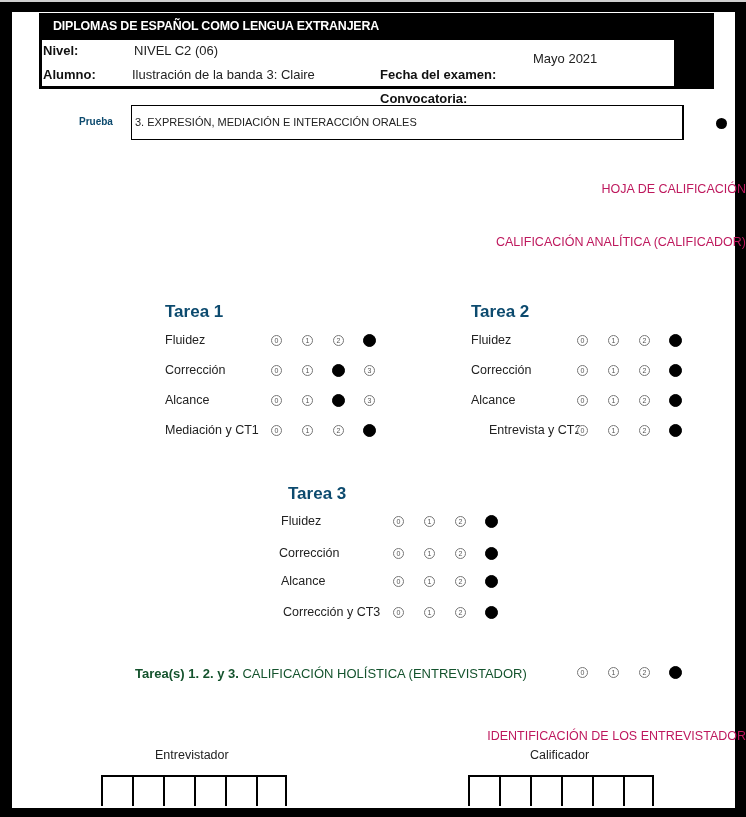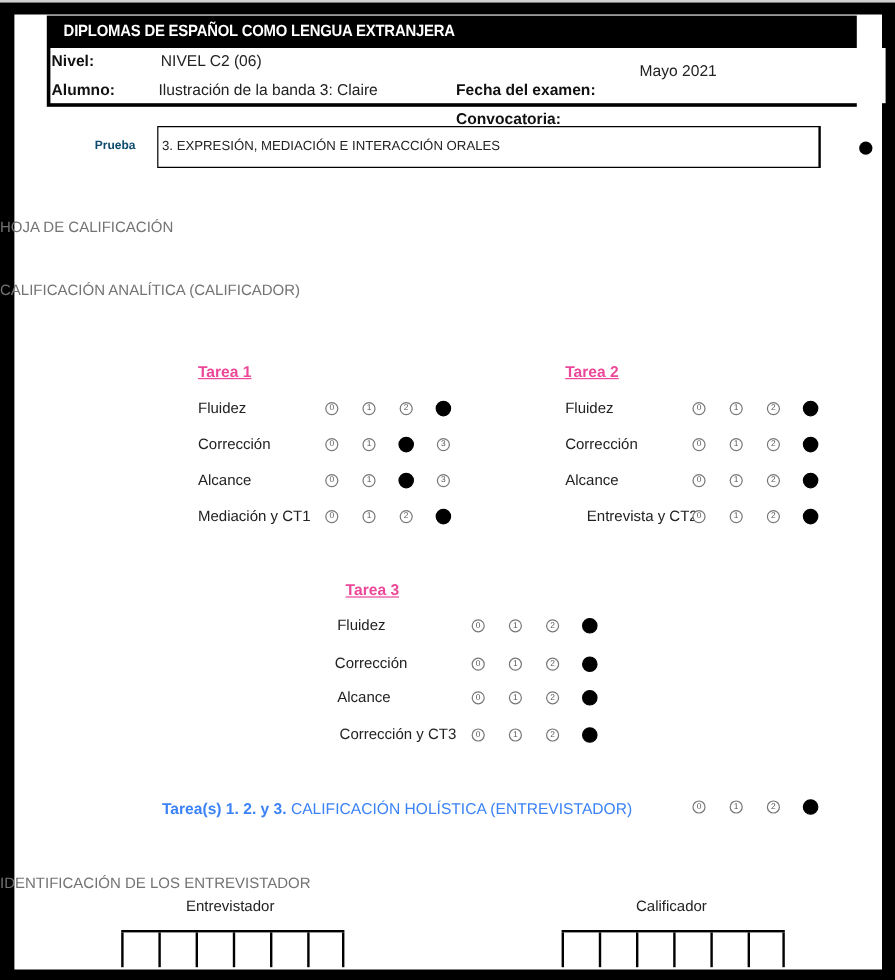--- a/index.html
+++ b/index.html
@@ -18,43 +18,43 @@
     .hdr {
       position: absolute; left: 39px; top: 13px; width: 675px; height: 76px;
       background: #000; box-sizing: border-box;
     }
     .hdr-title {
       position: absolute; left: 14px; top: 5px; color: #fff;
       font-size: 13.5px; font-weight: bold; letter-spacing: -0.2px;
       transform: scaleX(0.92); transform-origin: left center;
     }
     .hdr-body {
-      position: absolute; left: 3px; top: 27px; width: 696px; height: 46px; background: #fff;
+      position: absolute; left: 3px; top: 27px; width: 632px; height: 46px; background: #fff;
     }
     .hdr-lbl { position: absolute; font-size: 13px; font-weight: bold; color: #111; }
     .hdr-val { position: absolute; font-size: 13px; color: #222; }
     
     .prueba-lbl { position: absolute; left: 79px; top: 116px; font-size: 10px; font-weight: bold; color: #0c4a6e; }
     .prueba-box {
       position: absolute; left: 131px; top: 105px; width: 553px; height: 35px;
       box-sizing: border-box; border: 1.5px solid #000; border-right-width: 2px;
     }
     .prueba-val { position: absolute; left: 3px; top: 10px; font-size: 11px; color: #222; }
     .side-dot { position: absolute; left: 716px; top: 118px; width: 11px; height: 11px; border-radius: 50%; background: #000; }
-    .center-heading { position: absolute; left: 0; width: 746px; text-align: left; font-size: 12.5px; color: #737373; }
-    .task-title { position: absolute; font-size: 13px; font-weight: bold; color: #ec4899; text-decoration: underline; }
+    .center-heading { position: absolute; left: 0; width: 746px; text-align: right; font-size: 12.5px; color: #be185d; }
+    .task-title { position: absolute; font-size: 17px; font-weight: bold; color: #0c4a6e; }
     .crit { position: absolute; font-size: 12.5px; color: #222; white-space: nowrap; }
     .opts { position: absolute; height: 14px; }
     .opt {
       position: absolute; top: 0; width: 11px; height: 11px; border-radius: 50%;
       border: 1px solid #777; box-sizing: border-box; font-size: 7px; line-height: 9px;
       text-align: center; color: #555; background: #fff;
     }
     .opt.sel { width: 13px; height: 13px; top: -1px; margin-left: -1px; background: #000; border-color: #000; color: transparent; }
-    .holistic-lbl { position: absolute; left: 135px; top: 666px; font-size: 13px; color: #3b82f6; }
+    .holistic-lbl { position: absolute; left: 135px; top: 666px; font-size: 13px; color: #14532d; }
     .holistic-lbl b { font-weight: bold; }
     .exam-lbl { position: absolute; font-size: 12.5px; color: #222; }
     .idboxes { position: absolute; height: 31px; display: flex; border-top: 2px solid #000; box-sizing: border-box; }
     .idbox { width: 31px; height: 29px; border-left: 2px solid #000; box-sizing: border-box; }
     .idbox:last-child { border-right: 2px solid #000; }
   </style>
 </head>
 <body>
 
 <div class="topline"></div>

